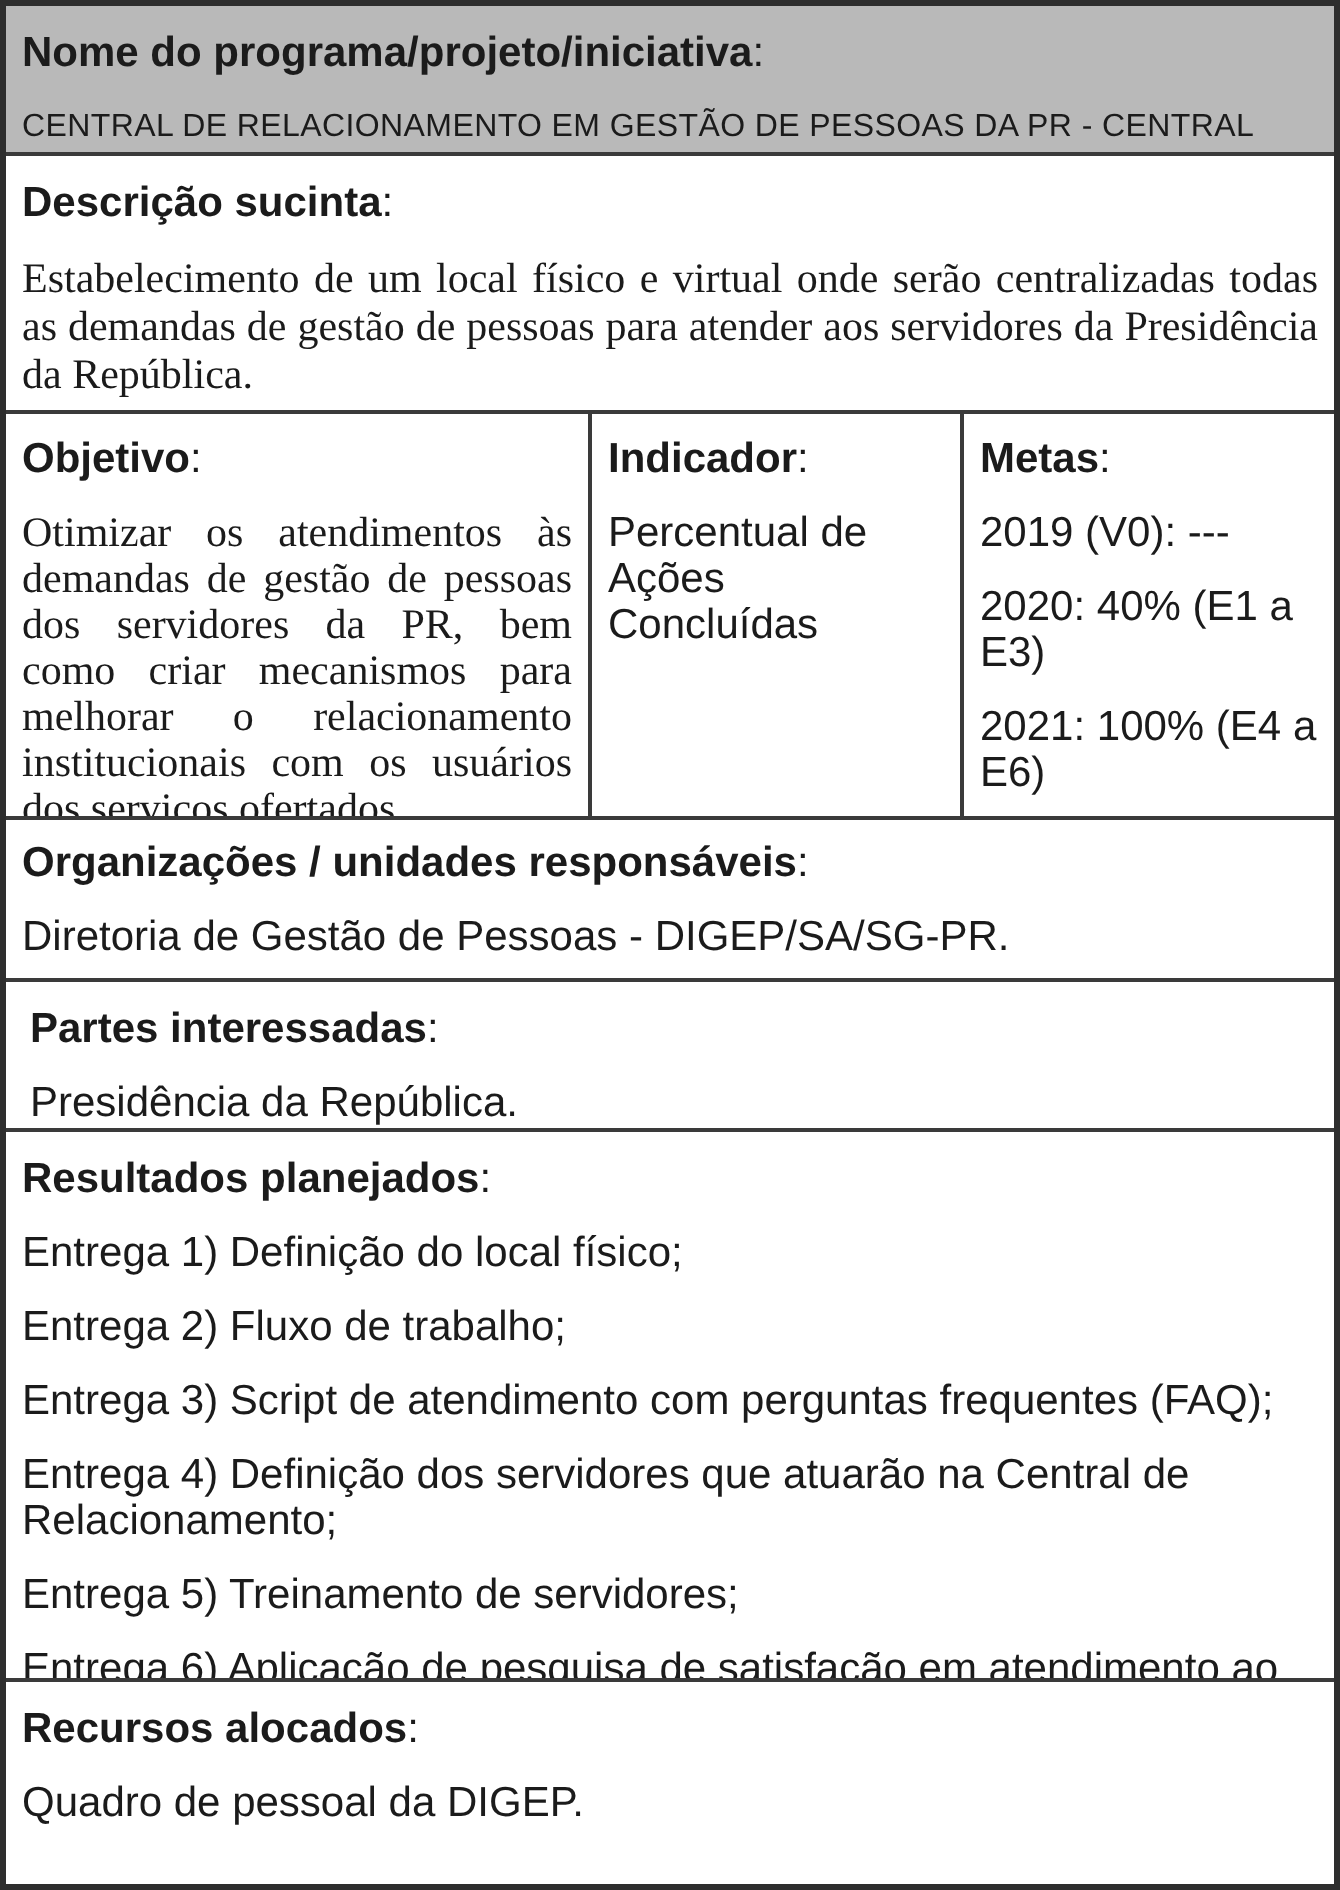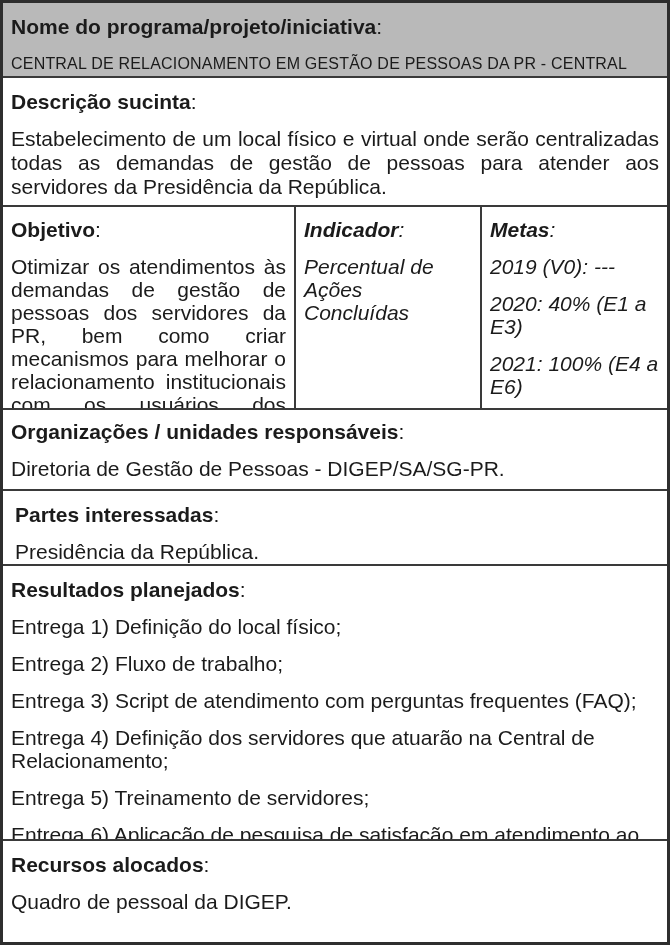--- a/index.html
+++ b/index.html
@@ -27,26 +27,26 @@
   
   .row-name{height:75px;background:var(--gray);padding:12px 8px 0 8px;}
   .row-desc{height:129px;padding:12px 8px 0 8px;}
   .row-oim{height:203px;display:grid;grid-template-columns:291px 186px 1fr;}
   .row-org{height:81px;padding:10px 8px 0 8px;}
   .row-stk{height:75px;padding:12px 8px 0 12px;}
   .row-res{height:275px;padding:12px 8px 0 8px;}
   .row-rec{height:115px;padding:12px 8px 0 8px;border-radius:19px;}
 
   .col{padding:11px 8px 0 8px;overflow:hidden;}
-  .col + .col{border-left:2px solid var(--border);font-style:italic;}
+  .col + .col{border-left:2px solid var(--border);}
 
   p{font-size:21px;line-height:23px;}
   .head{font-weight:700;margin-bottom:14px;}
   .head .colon{font-weight:400;}
-  .just{text-align:justify;}
+  .just{text-align:justify;font-family:Liberation Serif, serif;}
   .desc-par{line-height:24px;}
   .caps-title{font-size:16px;letter-spacing:0.2px;}
   .list p{margin-bottom:14px;}
 </style>
 </head>
 <body>
 
 <div class="doc">
 
   <div class="row row-name">

